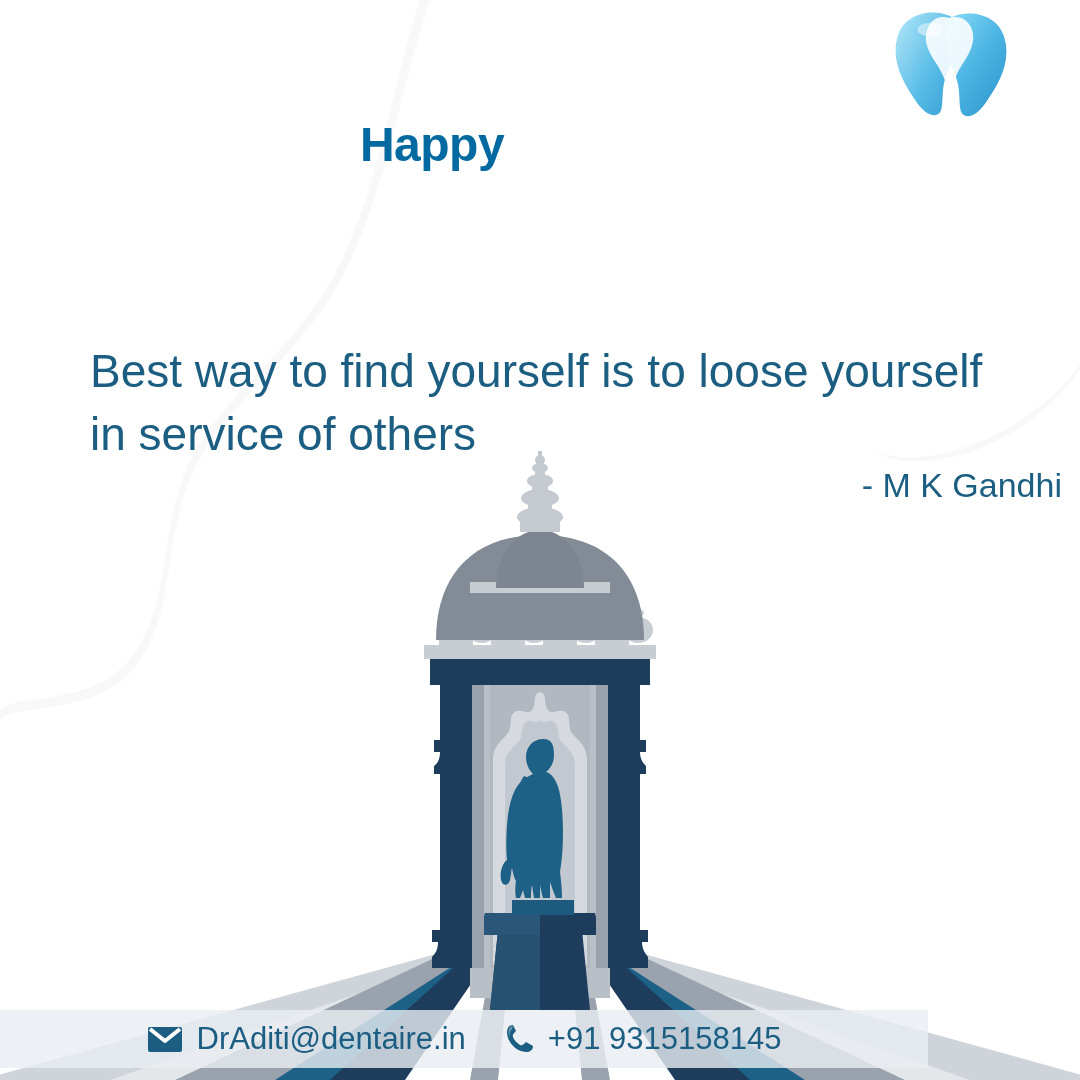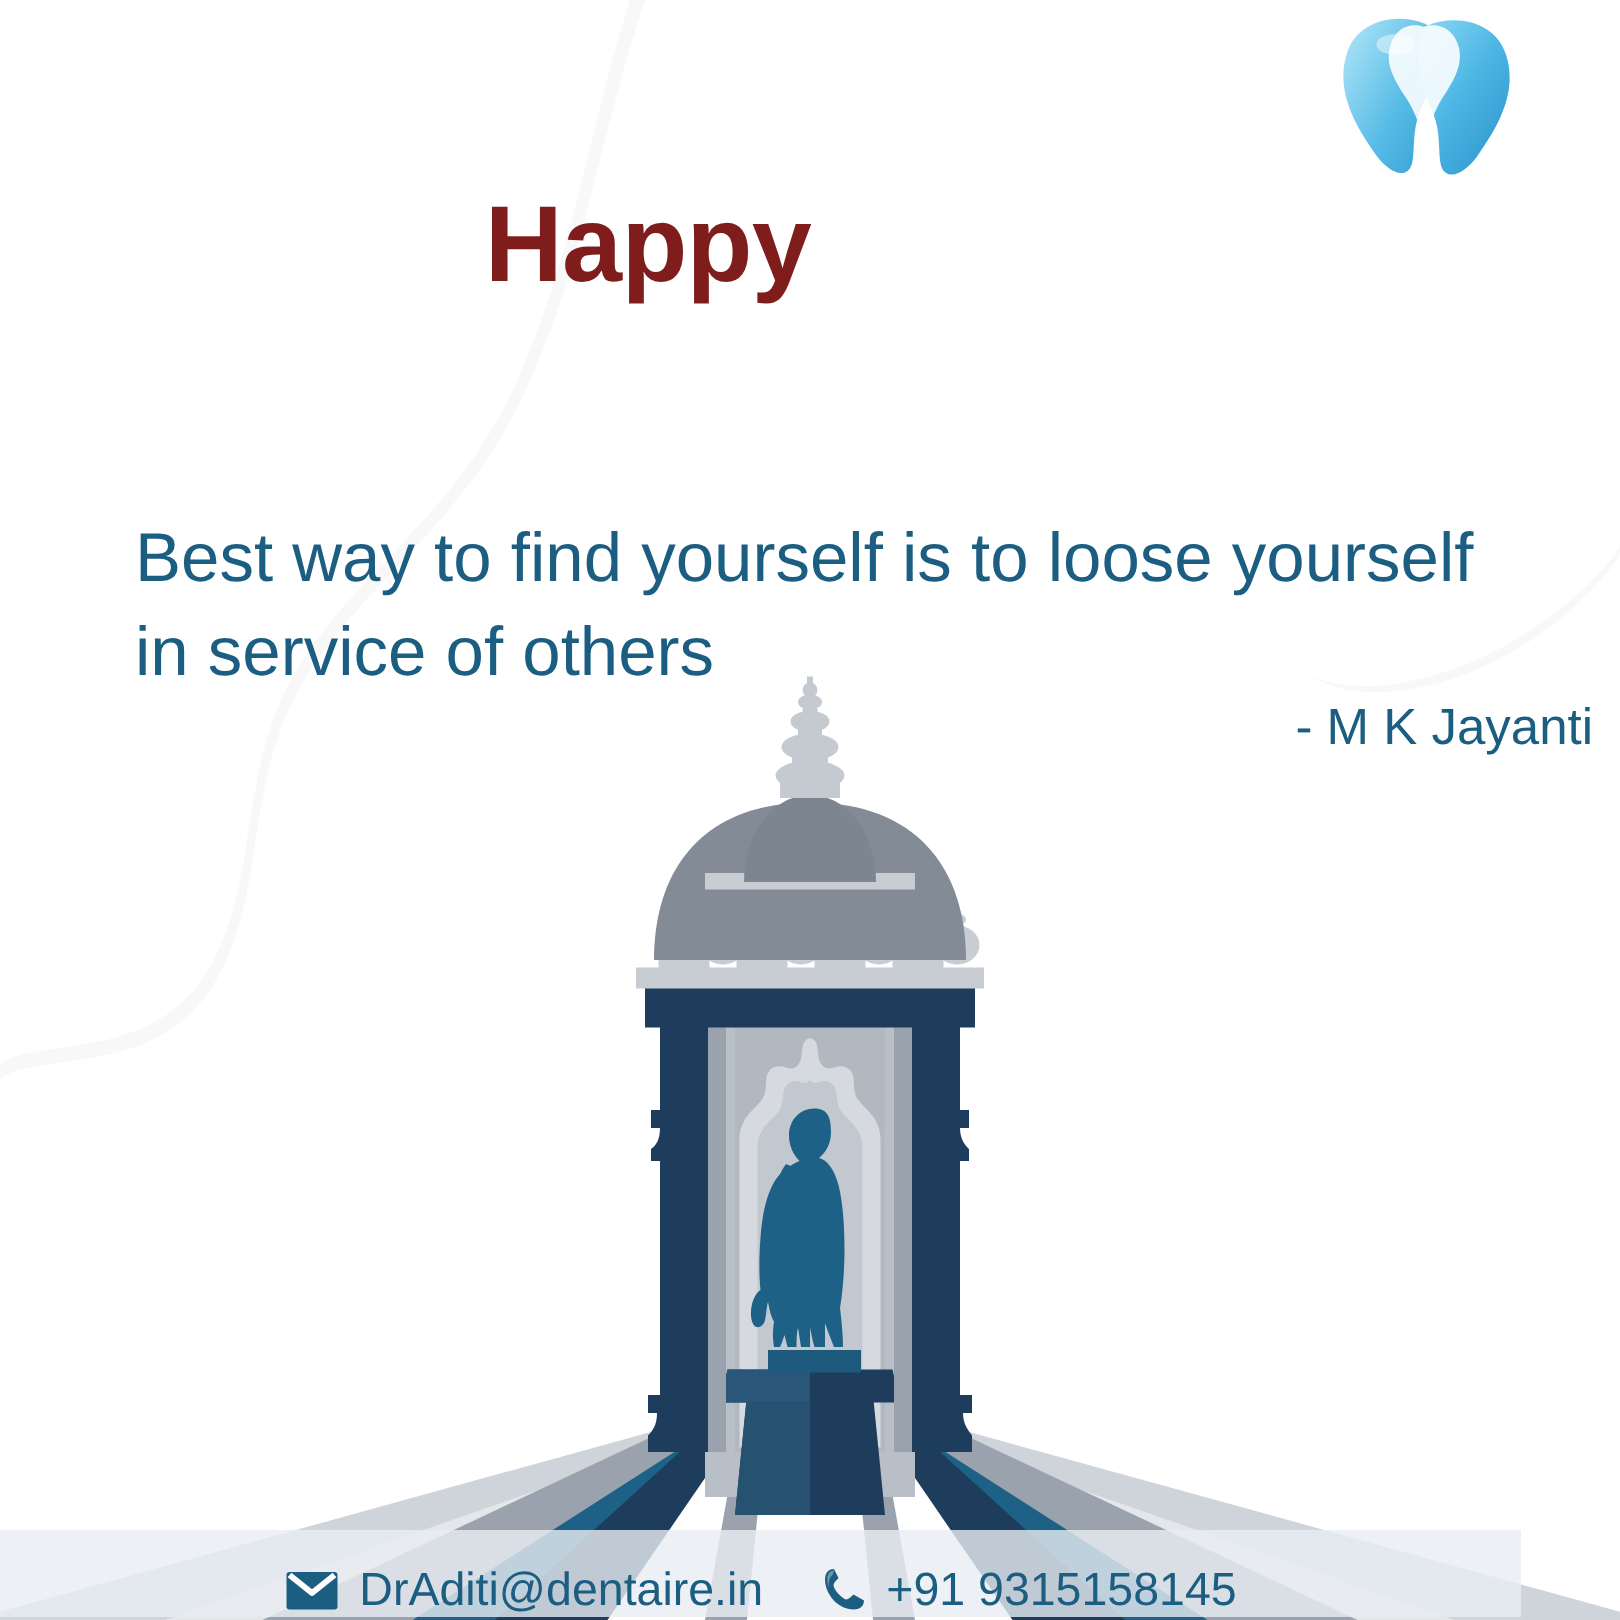--- a/index.html
+++ b/index.html
@@ -49,22 +49,22 @@
     font-family: "Liberation Serif", serif;
   }
 
   
   .headline {
     position: absolute;
     top: 108px;
     left: 0;
     width: 864px;
     text-align: center;
-    color: #7f1d1d;
-    font-size: 72px;
+    color: #0369a1;
+    font-size: 48px;
     font-weight: bold;
     line-height: 1.55;
     letter-spacing: -0.5px;
     pointer-events: none;
   }
   .headline .l1 { display: block; }
   .headline .l2 { display: block; }
 
   
   .quote {
@@ -93,26 +93,26 @@
     left: 0;
     top: 0;
     width: 1080px;
     height: 1080px;
   }
 
   
   .contact-bar {
     position: absolute;
     left: 0;
-    bottom: 2px;
-    width: 1014px;
+    bottom: 12px;
+    width: 928px;
     height: 58px;
     background: rgba(232, 238, 243, 0.80);
     display: flex;
-    align-items: flex-end;
+    align-items: center;
     justify-content: center;
     gap: 38px;
   }
   .contact-item {
     display: flex;
     align-items: center;
     gap: 14px;
     color: #1b5e82;
     font-size: 31px;
     white-space: nowrap;
@@ -193,21 +193,21 @@
                C 45,9 53,5 63,8 Z" fill="#ffffff" opacity="0.88"></path>
       <ellipse cx="44" cy="20" rx="13" ry="7" fill="#ffffff" opacity="0.45"></ellipse>
     </svg>
   </div>
 
   <div class="headline">
     <span class="l1">Happy</span>
   </div>
 
   <div class="quote">Best way to find yourself is to loose yourself in service of others</div>
-  <div class="attrib">- M K Jayanti</div>
+  <div class="attrib">- M K Gandhi</div>
 
   <svg class="monument" viewBox="0 0 1080 1080" xmlns="http://www.w3.org/2000/svg">
     <defs>
       <clipPath id="belowGround">
         <rect x="0" y="0" width="1080" height="1080"></rect>
       </clipPath>
     </defs>
 
     <g clip-path="url(#belowGround)">
 

